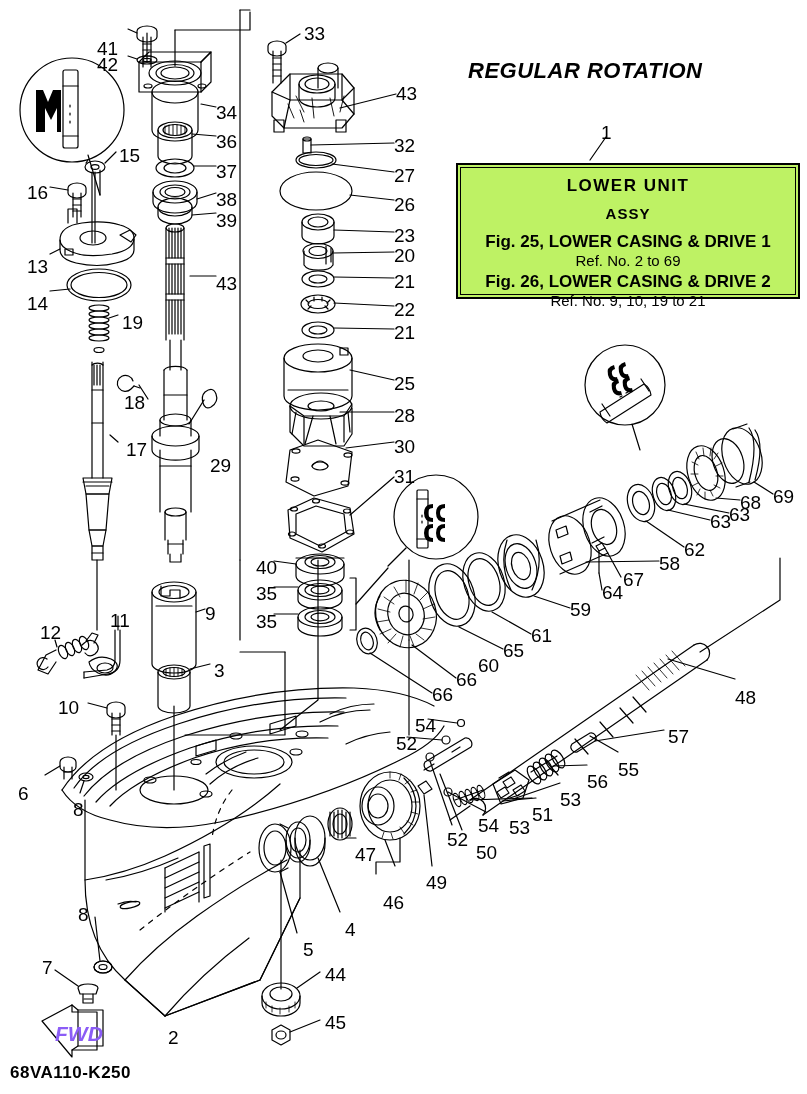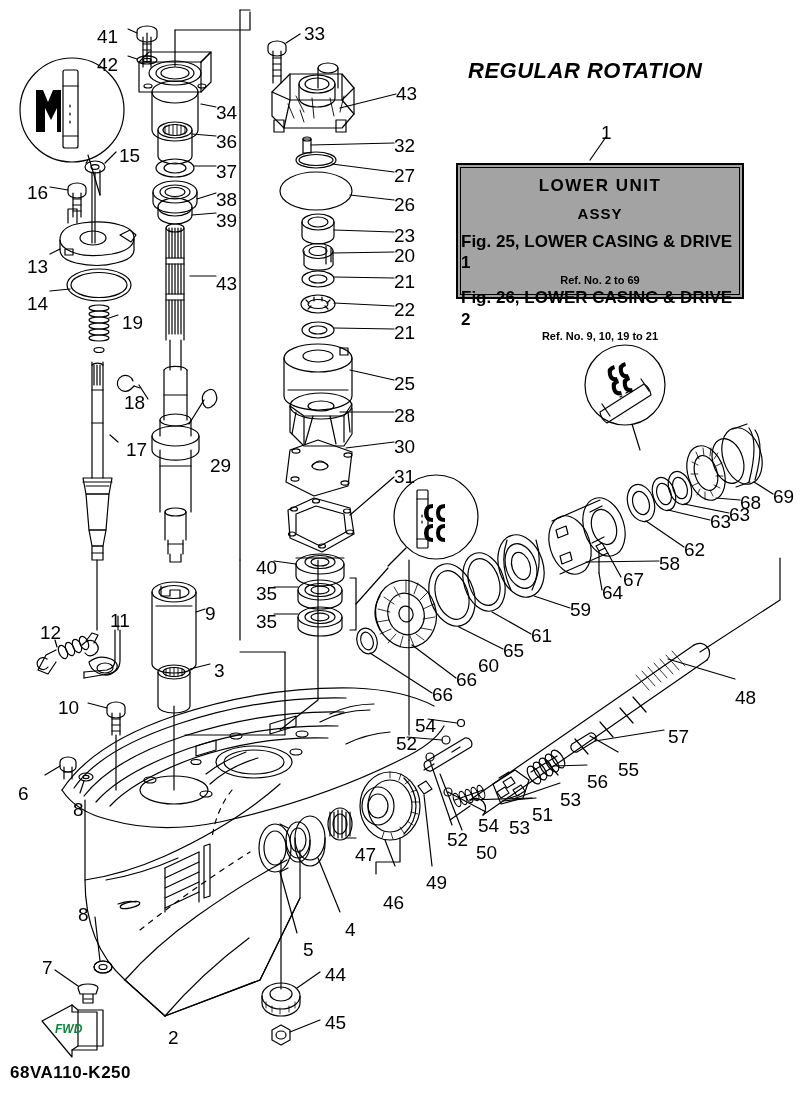--- a/index.html
+++ b/index.html
@@ -20,42 +20,42 @@
   }
 
   #title{
     position:absolute;left:468px;top:58px;
     font-family:"Liberation Sans", sans-serif;
     font-size:22px;font-weight:bold;font-style:italic;
     letter-spacing:0.5px;white-space:nowrap;
   }
 
   #assy-box{
-    position:absolute;left:456px;top:163px;width:288px;height:136px;
-    border:2px solid #000;background:#a3a3a3;
+    position:absolute;left:456px;top:163px;width:344px;height:136px;
+    border:2px solid #000;background:#bef264;
     box-sizing:border-box;
     padding:2px;
   }
   #assy-inner{
     border:1px solid #000;width:100%;height:100%;box-sizing:border-box;
     display:flex;flex-direction:column;align-items:center;
     justify-content:flex-start;padding-top:8px;
   }
   .bx-l1{font-size:17px;font-weight:bold;letter-spacing:1.5px;margin-bottom:9px;}
   .bx-l2{font-size:15px;font-weight:bold;letter-spacing:1px;margin-bottom:9px;}
   .bx-l3{font-size:17px;font-weight:bold;letter-spacing:0px;line-height:1.25;}
-  .bx-l4{font-size:11px;font-weight:bold;line-height:1.25;}
+  .bx-l4{font-size:15px;font-weight:normal;line-height:1.25;}
 
   #partcode{
     position:absolute;left:10px;top:1063px;
     font-size:17px;font-weight:bold;letter-spacing:0.5px;
   }
   #fwd-label{
     position:absolute;left:55px;top:1022px;
-    font-size:12px;font-weight:bold;font-style:italic;color:#15803d;
+    font-size:21px;font-weight:bold;font-style:italic;color:#8b5cf6;
     pointer-events:none;
   }
 </style>
 </head>
 <body>
 
 <div id="sheet">
 
   <svg width="807" height="1094" viewBox="0 0 807 1094">
     <g fill="none" stroke="#000" stroke-width="1.2" stroke-linejoin="round" stroke-linecap="round">
@@ -677,21 +677,21 @@
       <div class="bx-l3">Fig. 26, LOWER CASING &amp; DRIVE 2</div>
       <div class="bx-l4">Ref. No. 9, 10, 19 to 21</div>
     </div>
   </div>
 
   <div id="fwd-label">FWD</div>
 
   <div id="partcode">68VA110-K250</div>
 
   <div id="callout-layer">
-      <div class="callout" style="left: 97px; top: 27px; text-align: right;">41</div>
+      <div class="callout" style="left: 97px; top: 39px; text-align: right;">41</div>
       <div class="callout" style="left: 97px; top: 55px;">42</div>
       <div class="callout" style="left: 304px; top: 24px;">33</div>
       <div class="callout" style="left: 396px; top: 84px;">43</div>
       <div class="callout" style="left: 601px; top: 123px;">1</div>
       <div class="callout" style="left: 216px; top: 103px;">34</div>
       <div class="callout" style="left: 394px; top: 136px;">32</div>
       <div class="callout" style="left: 216px; top: 132px;">36</div>
       <div class="callout" style="left: 394px; top: 166px;">27</div>
       <div class="callout" style="left: 119px; top: 146px;">15</div>
       <div class="callout" style="left: 216px; top: 162px;">37</div>

